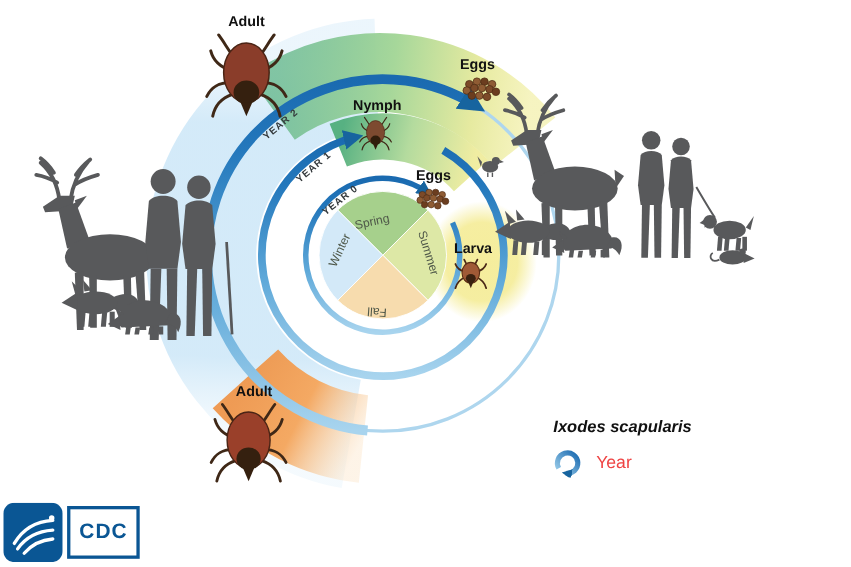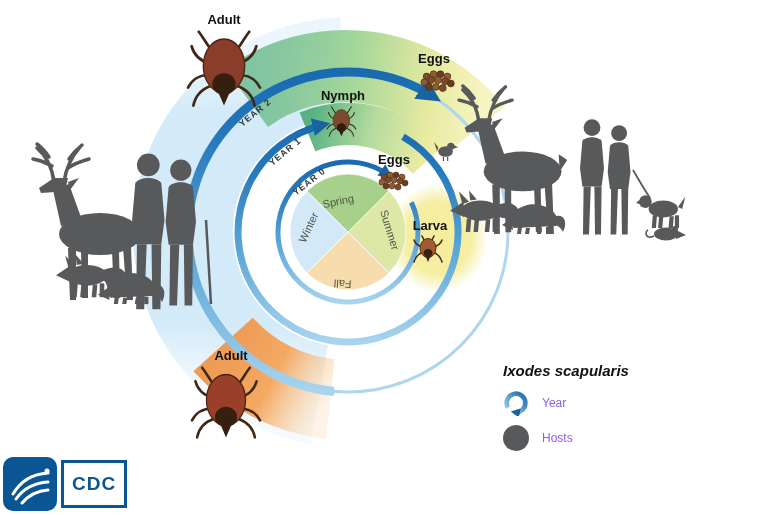--- a/index.html
+++ b/index.html
@@ -3,28 +3,28 @@
 <meta charset="utf-8">
 <style>
   html,body{margin:0;padding:0;background:#ffffff;}
   #canvas{position:relative;width:774px;height:515px;background:#ffffff;overflow:hidden;
           font-family:"Liberation Sans",sans-serif;}
   #scene{position:absolute;left:0;top:0;display:block;}
   svg text{font-family:"Liberation Sans",sans-serif;}
   .stage-label{font-size:13px;font-weight:bold;fill:#111111;text-anchor:middle;}
   .season-label{font-size:11px;fill:#4e5748;text-anchor:middle;}
   .year-label{font-size:9px;font-weight:bold;fill:#33383b;letter-spacing:1px;text-anchor:middle;}
-  .legend{position:absolute;left:503px;top:362px;width:180px;}
+  .legend{position:absolute;left:503px;top:380px;width:180px;}
   .legend-title{font-size:15px;font-weight:bold;font-style:italic;color:#111;margin:0 0 11px 0;}
   .legend-row{display:flex;align-items:center;gap:13px;margin-bottom:9px;}
   .legend-icon{width:26px;height:26px;flex:0 0 auto;border-radius:50%;}
   .legend-icon.svg-icon{border-radius:0;}
   .hosts-dot{background:#58595b;}
   .seek-dot{background:linear-gradient(115deg,#9ed3e8 0%,#5fb389 48%,#edea9d 100%);}
-  .legend-label{font-size:12px;color:#8b5cf6;line-height:1.2;}
+  .legend-label{font-size:16px;color:#ef4444;line-height:1.2;}
   .cdc{position:absolute;left:3px;top:457px;display:flex;align-items:center;gap:4px;}
   .cdc-box{border:3px solid #0a5694;height:42px;display:flex;align-items:center;
            padding:0 8px;background:#fff;}
   .cdc-text{color:#0a5694;font-weight:bold;font-size:19px;letter-spacing:1px;text-align:right;}
 </style>
 </head>
 <body>
 
 <div id="canvas">
 <svg id="scene" width="774" height="515" viewBox="0 0 774 515">
@@ -250,24 +250,20 @@
 </svg>
 
 <div class="legend">
   <p class="legend-title">Ixodes scapularis</p>
   <div class="legend-row">
     <svg class="legend-icon svg-icon" width="26" height="26" viewBox="0 0 28 28">
       <path d="M5.34,19 A10,10 0 1 1 12.26,23.85" fill="none" stroke="url(#gradLegendRing)" stroke-width="5" marker-end="url(#arrowTiny)"></path>
     </svg>
     <span class="legend-label">Year</span>
   </div>
-  <div class="legend-row">
-    <span class="legend-icon hosts-dot"></span>
-    <span class="legend-label">Hosts</span>
-  </div>
 </div>
 
 <div class="cdc">
   <svg width="54" height="54" viewBox="0 0 54 54">
     <rect x="0" y="0" width="54" height="54" rx="10" fill="#0a5694"></rect>
     <path d="M10,37 C17,25 29,17 45,16 M13,42 C20,32 30,26 45,25 M19,46 C25,39 33,34 45,33" fill="none" stroke="#ffffff" stroke-width="3" stroke-linecap="round"></path>
     <circle cx="44" cy="14" r="2.5" fill="#ffffff"></circle>
   </svg>
   <div class="cdc-box">
     <span class="cdc-text">CDC</span>

